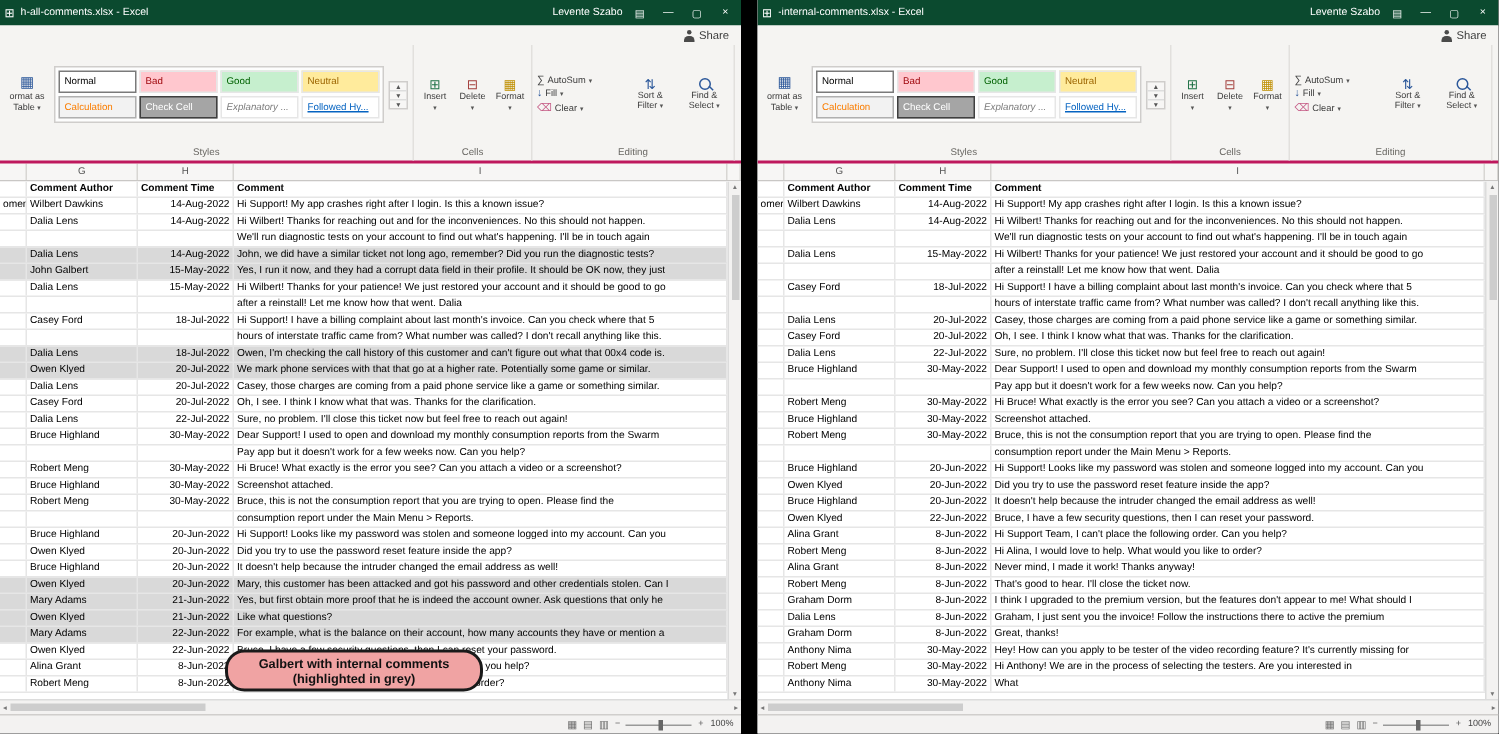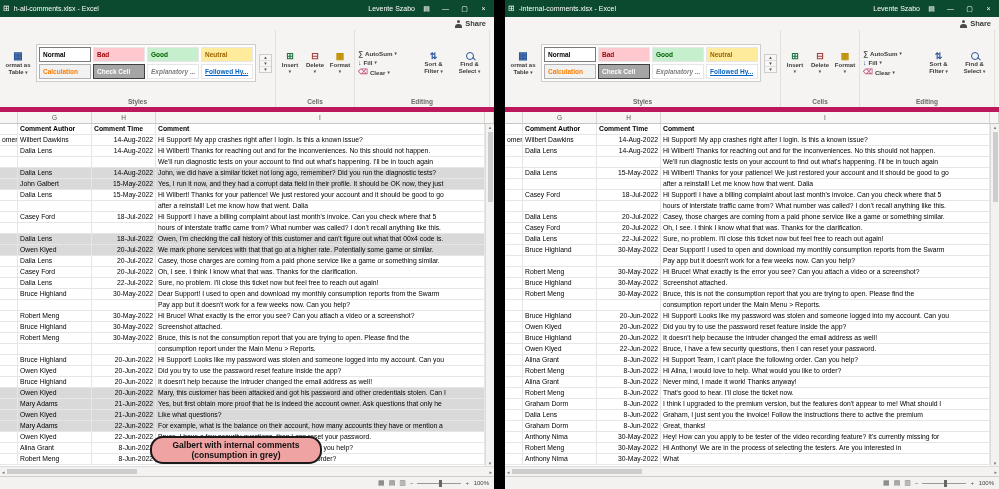--- a/index.html
+++ b/index.html
@@ -8,21 +8,21 @@
   #win-left{left:0;} #win-right{left:505px;}
 
   
   .titlebar{height:17px;background:#0B4A2F;color:#fff;display:flex;align-items:center;gap:4px;padding:0 3px;font-size:7px;flex:none;}
   .titlebar .app-icon{font-size:8px;}
   .titlebar .title{white-space:nowrap;overflow:hidden;}
   .spacer{flex:1;}
   .tb-btn{width:15px;text-align:center;font-size:7px;cursor:default;}
 
   
-  .ribbon{height:90px;background:#F5F4F2;border-bottom:5px solid #be185d;position:relative;flex:none;font-weight:bold;}
+  .ribbon{height:90px;background:#F5F4F2;border-bottom:2px solid #be185d;position:relative;flex:none;}
   .share{position:absolute;top:2px;right:8px;display:flex;align-items:center;gap:3px;font-size:7.5px;color:#3b3b3b;}
   .person{width:7px;height:8px;position:relative;display:inline-block;}
   .person::before{content:"";position:absolute;top:0;left:2px;width:3px;height:3px;border-radius:50%;background:#4a4a4a;}
   .person::after{content:"";position:absolute;bottom:0;left:0;width:7px;height:3.5px;border-radius:3px 3px 0 0;background:#4a4a4a;}
   .ribbon-content{position:absolute;top:13px;left:0;right:0;bottom:0;display:flex;}
   .group{display:flex;flex-direction:column;border-right:1px solid #E2E0DD;padding:0 3px;}
   .group-body{flex:1;display:flex;align-items:center;gap:3px;}
   .group-caption{height:11px;line-height:11px;text-align:center;font-size:6.5px;color:#6a6864;}
   .fmt-btn{width:30px;display:flex;flex-direction:column;align-items:center;font-size:6px;color:#3b3b3b;line-height:1.2;}
   .fmt-icon{font-size:10px;color:#2B579A;}
@@ -387,21 +387,21 @@
         </div>
     </div>
     <div class="vscroll">
       <span>▴</span>
       <div class="vthumb"></div>
       <div class="vspace"></div>
       <span>▾</span>
     </div>
     <div class="annotation" style="left:150px;top:312px;width:172px;">
       <div>Galbert with internal comments</div>
-      <div>(consumption in grey)</div>
+      <div>(highlighted in grey)</div>
     </div>
   </div>
 
   <div class="hscroll">
     <span>◂</span>
     <div class="hthumb"></div>
     <span class="spacer"></span>
     <span>▸</span>
   </div>
 

